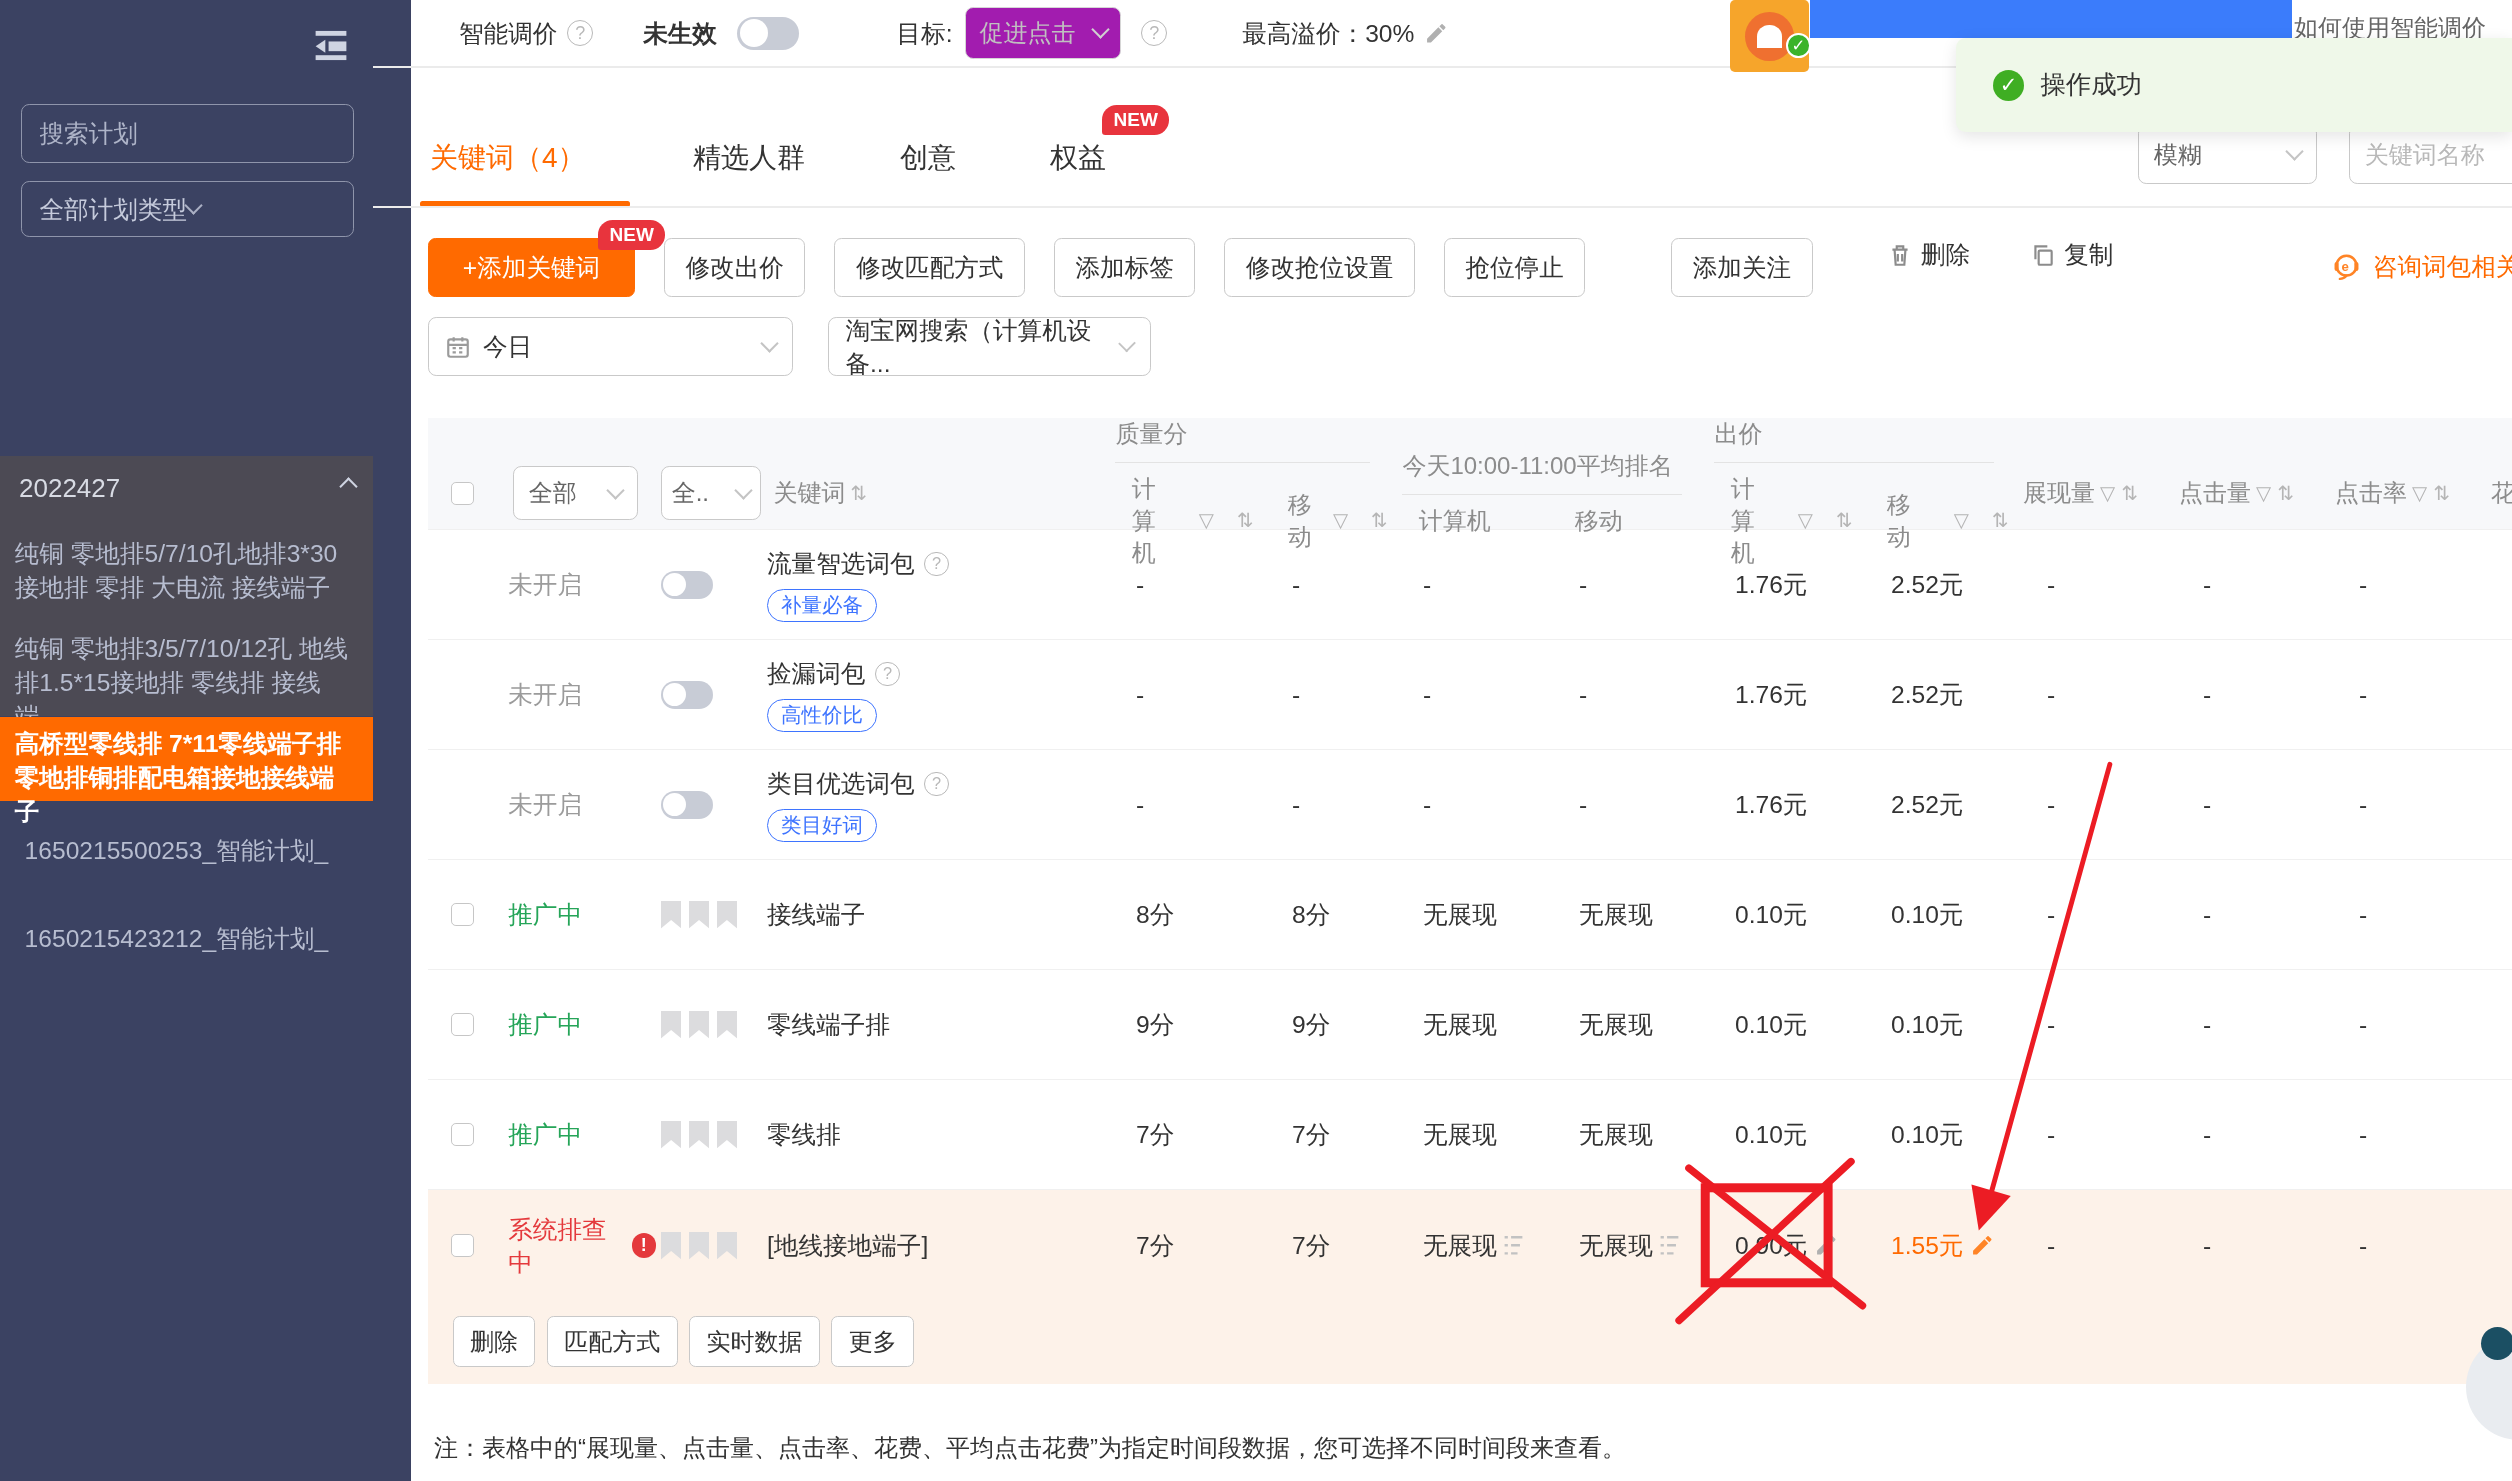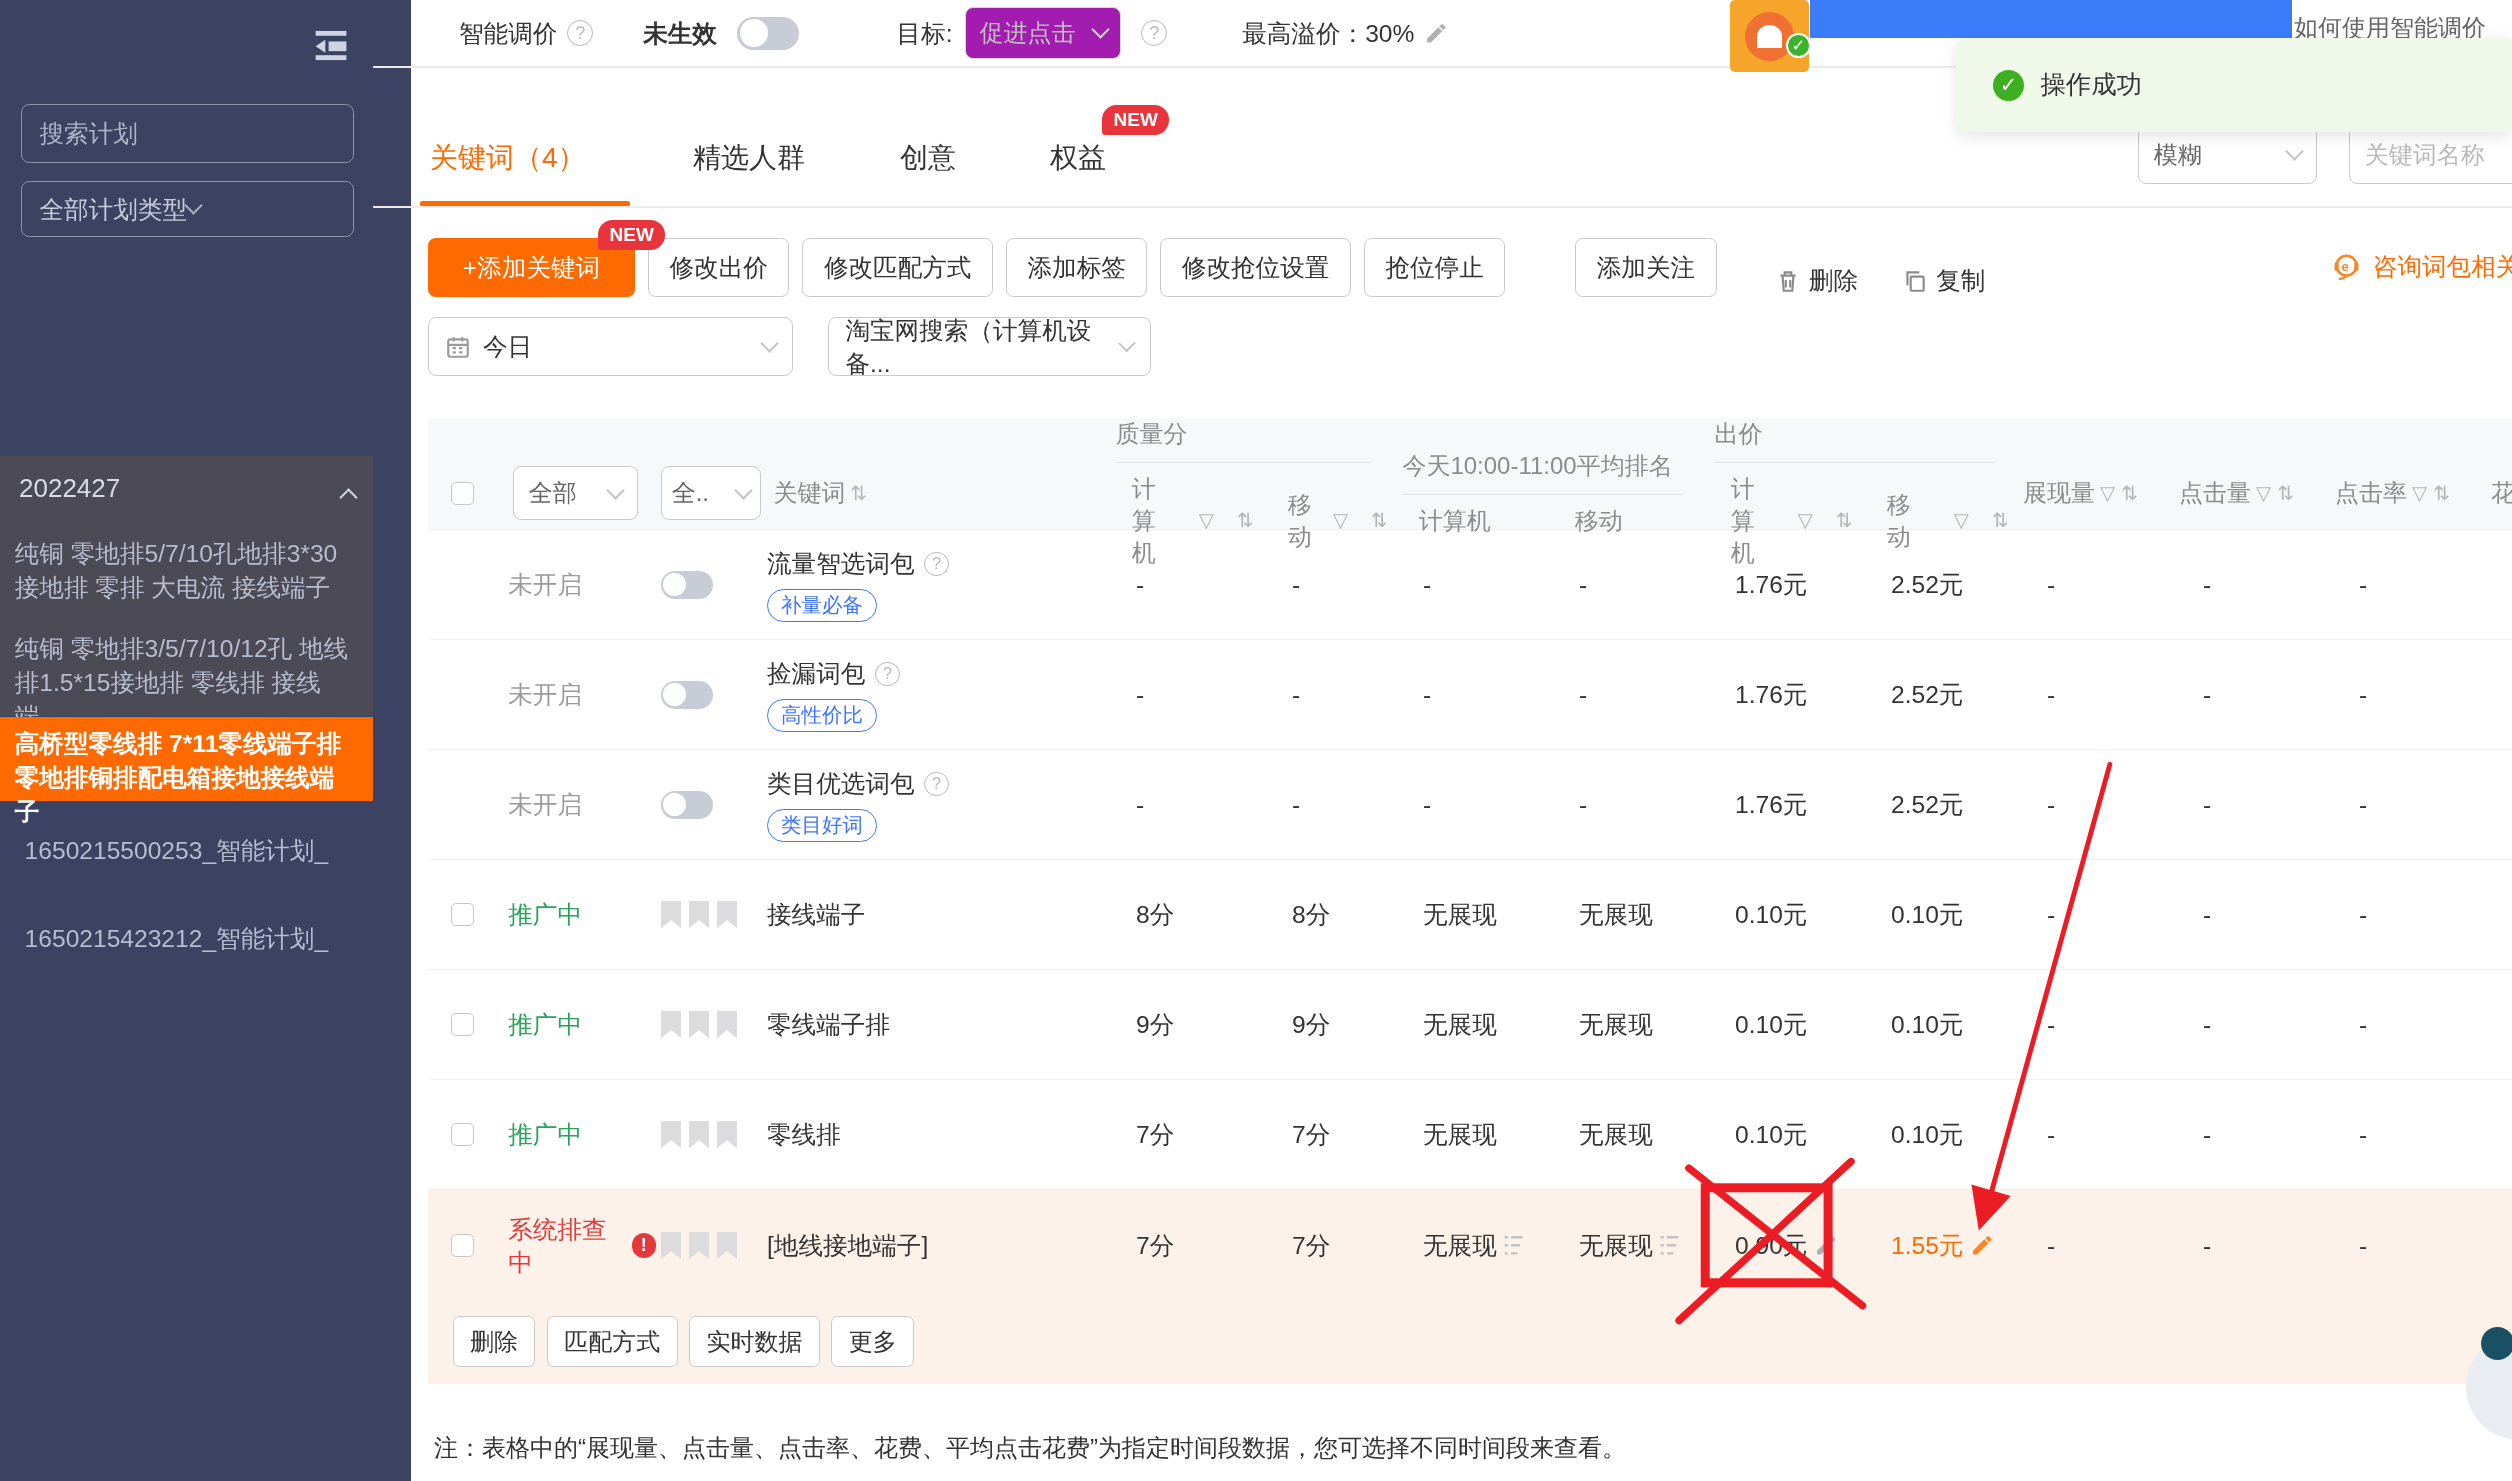--- a/index.html
+++ b/index.html
@@ -10,21 +10,21 @@
   #sidebar { position:absolute; left:0; top:0; width:411px; height:1482px; background:#3b4262; }
   .sb-input { position:absolute; left:20.5px; width:333px; height:59px; border:1.6px solid #8f95ab; border-radius:8.2px;
               background:transparent; color:#c6cbdc; font-size:24.6px; display:flex; align-items:center; padding:0 18px; }
   .sb-input input { background:transparent; border:none; outline:none; color:#c6cbdc; font-size:24.6px; flex:1; }
   .sb-input input::placeholder { color:#aeb4c8; }
   .chev { width:13px; height:13px; border-right:2.5px solid #aab0c4; border-bottom:2.5px solid #aab0c4;
           transform:rotate(45deg); margin-top:-6.6px; }
   .chev.up { transform:rotate(-135deg); margin-top:6.6px; }
   .sb-gray { position:absolute; left:0; top:456px; width:373px; height:260px; background:#4c4a54; }
   .sb-group-header { position:absolute; left:19px; top:473px; width:336px; color:#d8dbe4; font-size:26px;
-                     display:flex; justify-content:space-between; align-items:flex-end; }
+                     display:flex; justify-content:space-between; align-items:flex-start; }
   .sb-item { position:absolute; left:0; width:373px; padding:0 14.7px; color:#b7bdd0; font-size:24.6px; line-height:34px; }
   .sb-item.sel { background:#ff6a00; color:#fff; font-weight:bold; padding-top:9.8px; height:84px; }
   
   #topbar { position:absolute; left:428px; top:0; height:66px; display:flex; align-items:center; font-size:24.6px; color:#333; }
   .qmark { width:26px; height:26px; border:1.6px solid #b9b9b9; border-radius:50%; color:#b9b9b9; font-size:18px;
            display:inline-flex; align-items:center; justify-content:center; }
   .toggle-off { width:62px; height:33px; border-radius:16.4px; background:#c8ccd6; position:relative; }
   .toggle-off::after { content:""; position:absolute; left:2.5px; top:2.5px; width:28px; height:28px; border-radius:50%; background:#fff; }
   .toggle-sm { width:52px; height:28px; border-radius:14px; background:#c8ccd6; position:relative; }
   .toggle-sm::after { content:""; position:absolute; left:2.5px; top:2.5px; width:23px; height:23px; border-radius:50%; background:#fff; }
@@ -51,21 +51,21 @@
   .tab { position:absolute; top:139px; font-size:28px; color:#333; white-space:nowrap; }
   .tab.active { color:#ff6a00; }
   #tab-underline { position:absolute; left:420px; top:201px; width:210px; height:5.7px; background:#ff6a00; border-radius:2.5px; }
   #tabs-divider { position:absolute; left:373px; top:206px; width:2140px; height:1.6px; background:#ececec; }
   .new-badge { background:#e8343d; color:#fff; font-size:19px; border-radius:14.7px 14.7px 14.7px 3.3px; padding:4.1px 11.5px; font-weight:bold; }
   .boxfield { border:1.6px solid #c9c9c9; border-radius:8.2px; background:#fff; height:59px; display:flex; align-items:center;
               justify-content:space-between; padding:0 14.7px; font-size:24px; color:#666; }
   #kw-name-input input { border:none; outline:none; font-size:24px; color:#333; width:100%; }
   #kw-name-input input::placeholder { color:#b9b9b9; }
   
-  #toolbar { position:absolute; left:428px; top:238px; height:59px; display:flex; align-items:flex-end; gap:13px; }
+  #toolbar { position:absolute; left:428px; top:238px; height:59px; display:flex; align-items:flex-start; gap:29px; }
   .btn { height:59px; border:1.6px solid #c9c9c9; border-radius:7.4px; background:#fff; font-size:24.6px; color:#333;
          display:flex; align-items:center; padding:0 20.5px; white-space:nowrap; }
   .btn.primary { background:#ff6a00; border-color:#ff6a00; color:#fff; width:207px; justify-content:center; }
   #add-new-badge { position:absolute; left:598px; top:220px; z-index:5; }
   .icon-link { display:flex; align-items:center; gap:8.2px; font-size:24.6px; color:#333; white-space:nowrap; }
   .icon-link svg { width:26px; height:26px; fill:none; stroke:#8c8c8c; stroke-width:2; }
   #consult-link { position:absolute; left:2330px; top:250px; display:flex; align-items:center; gap:9.8px;
                   color:#ff6a00; font-size:24.6px; white-space:nowrap; }
   
   .filter-sel { position:absolute; top:317px; height:59px; border:1.6px solid #c9c9c9; border-radius:8.2px; background:#fff;

